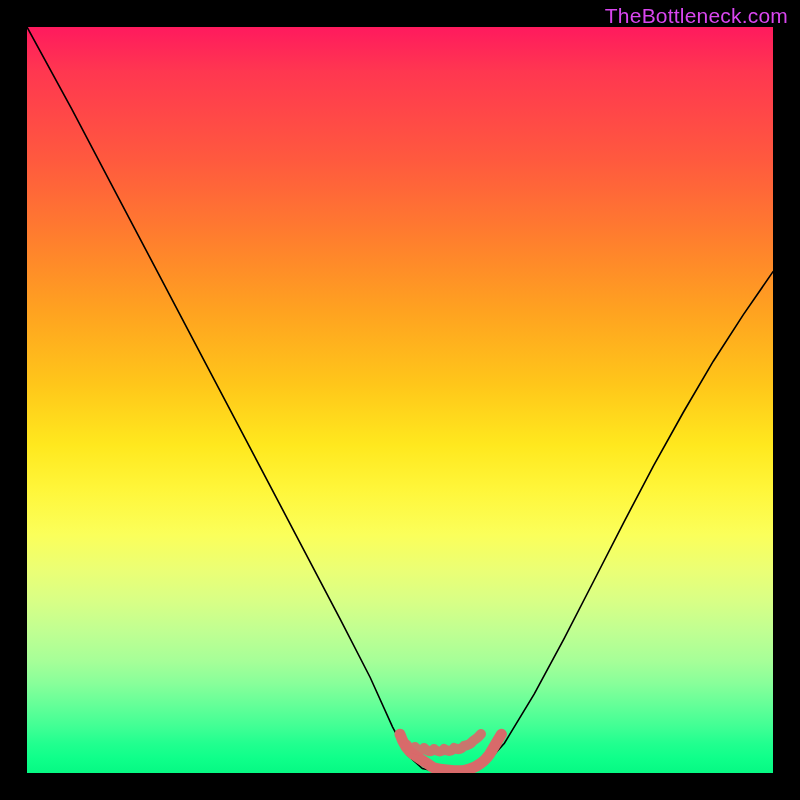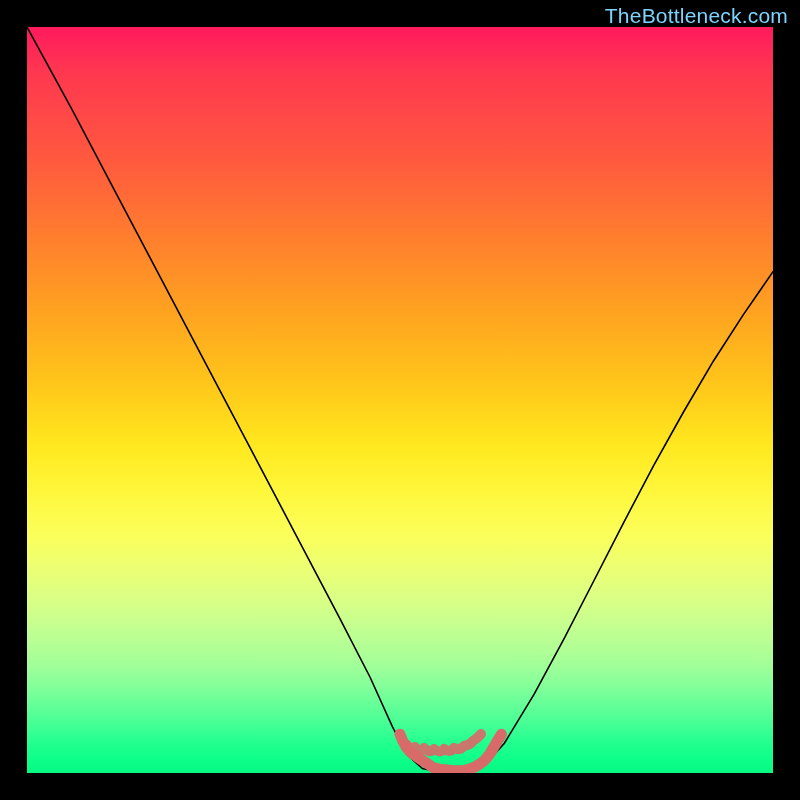--- a/index.html
+++ b/index.html
@@ -49,21 +49,21 @@
   }
   .plot-area svg {
     position: absolute;
     left: 0;
     top: 0;
   }
   .watermark {
     position: absolute;
     top: 4px;
     right: 12px;
-    color: #7dd3fc;
+    color: #d946ef;
     font-size: 21px;
     font-weight: 500;
     letter-spacing: 0.2px;
   }
 </style>
 </head>
 <body>
 
 <div class="frame">
 

